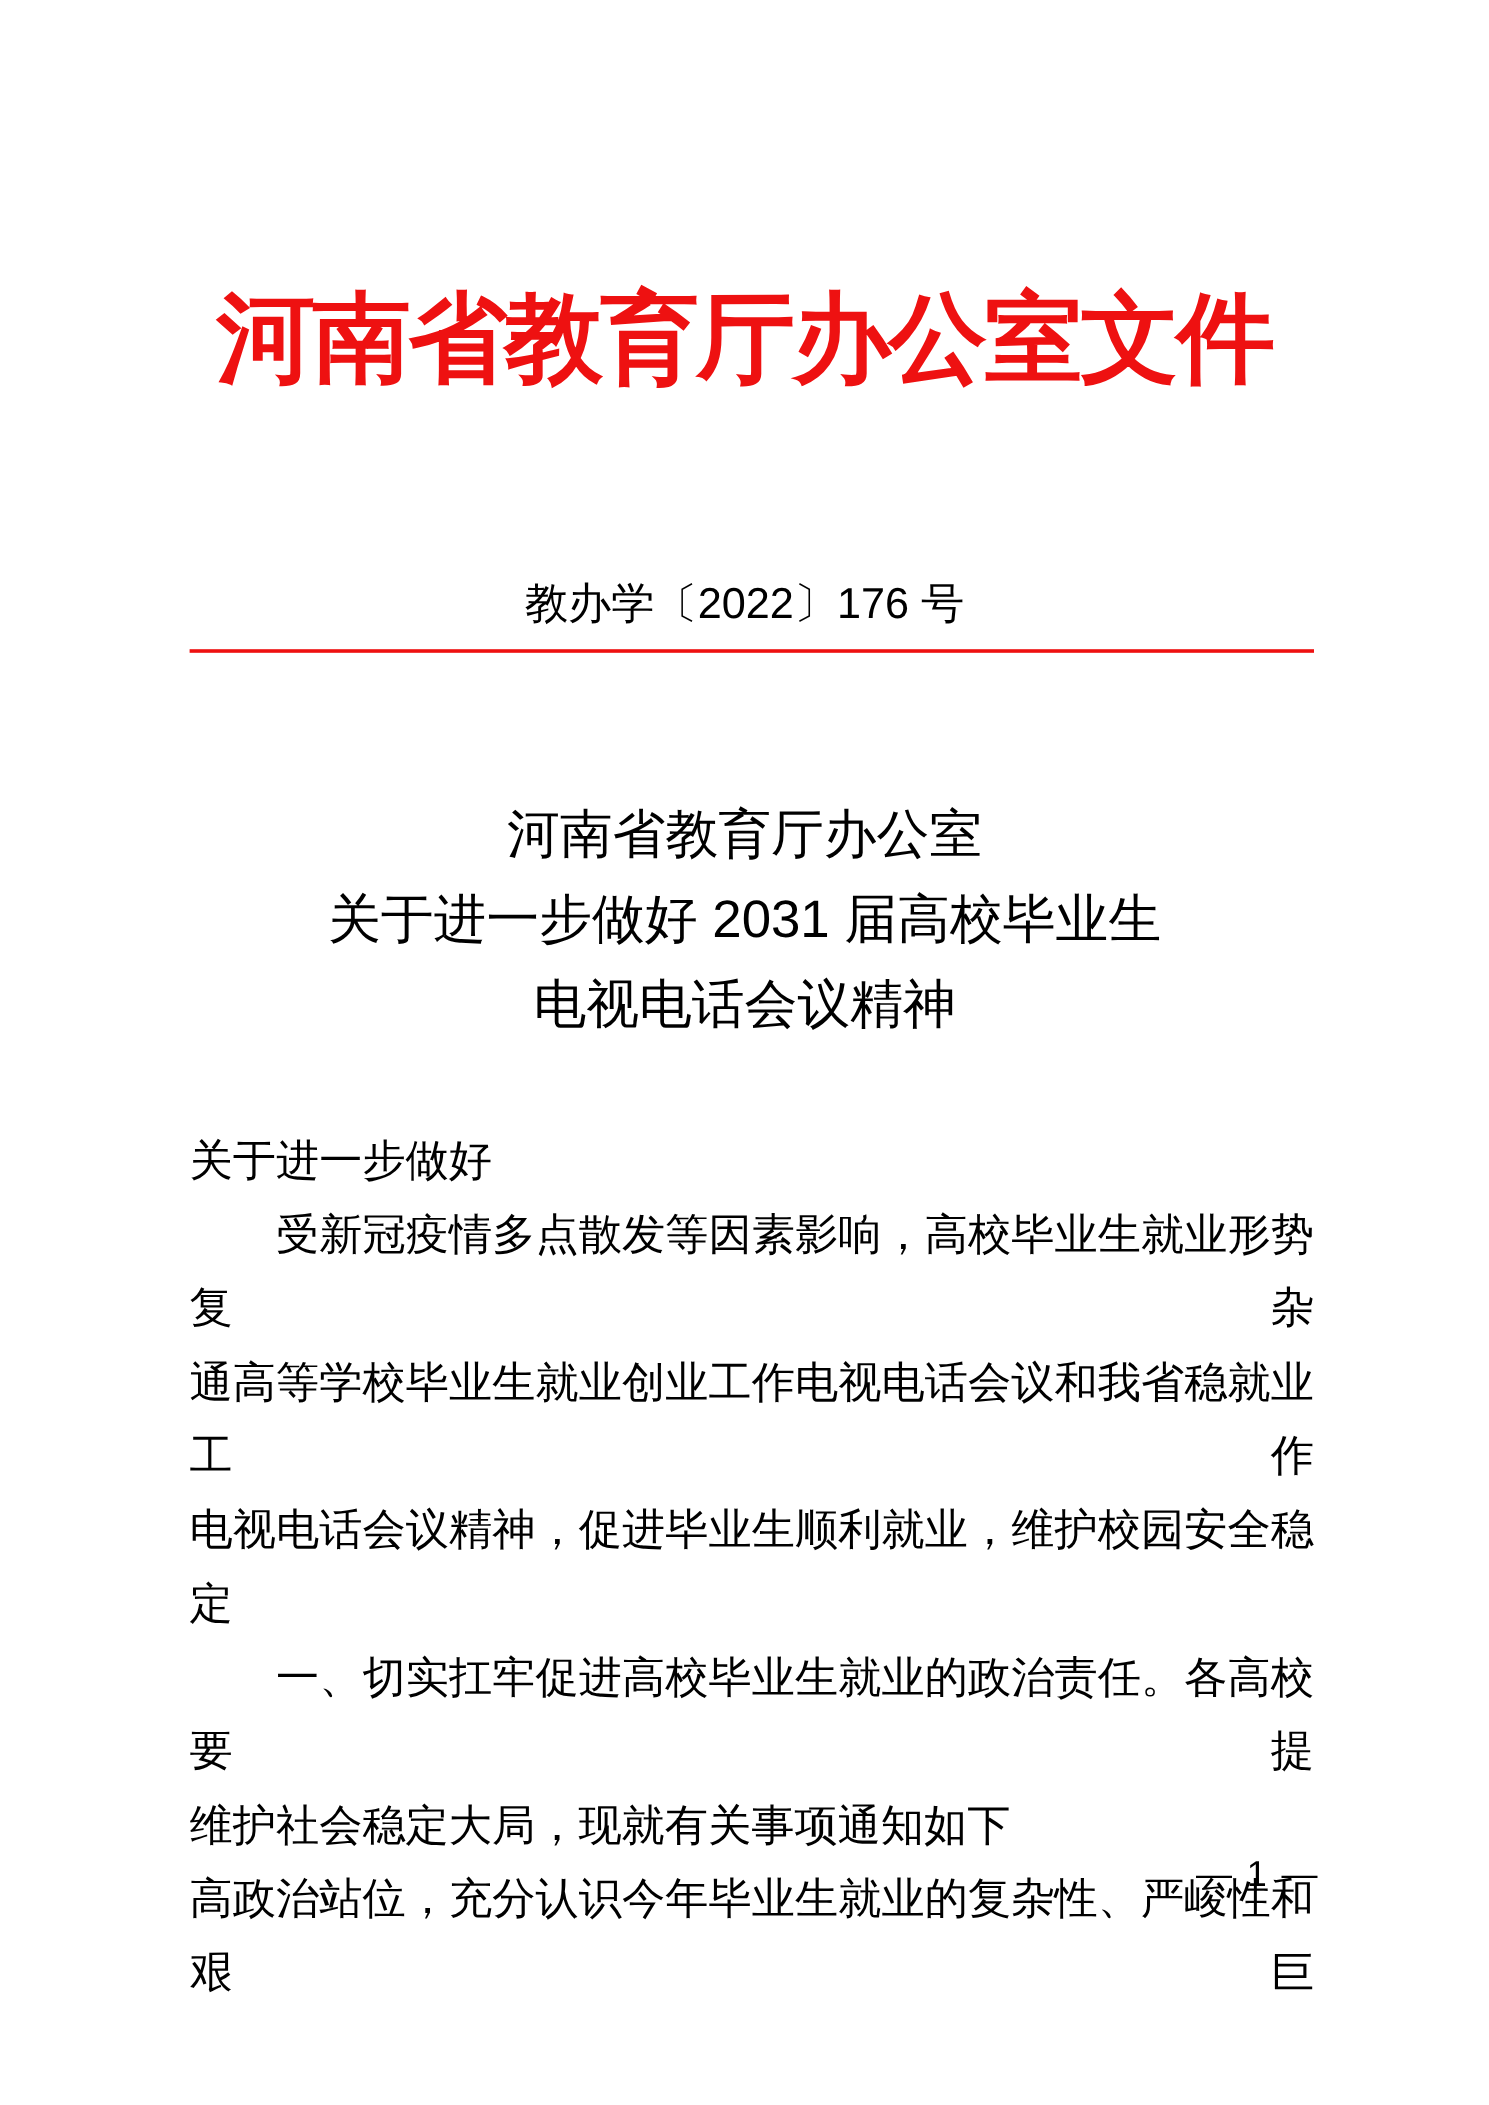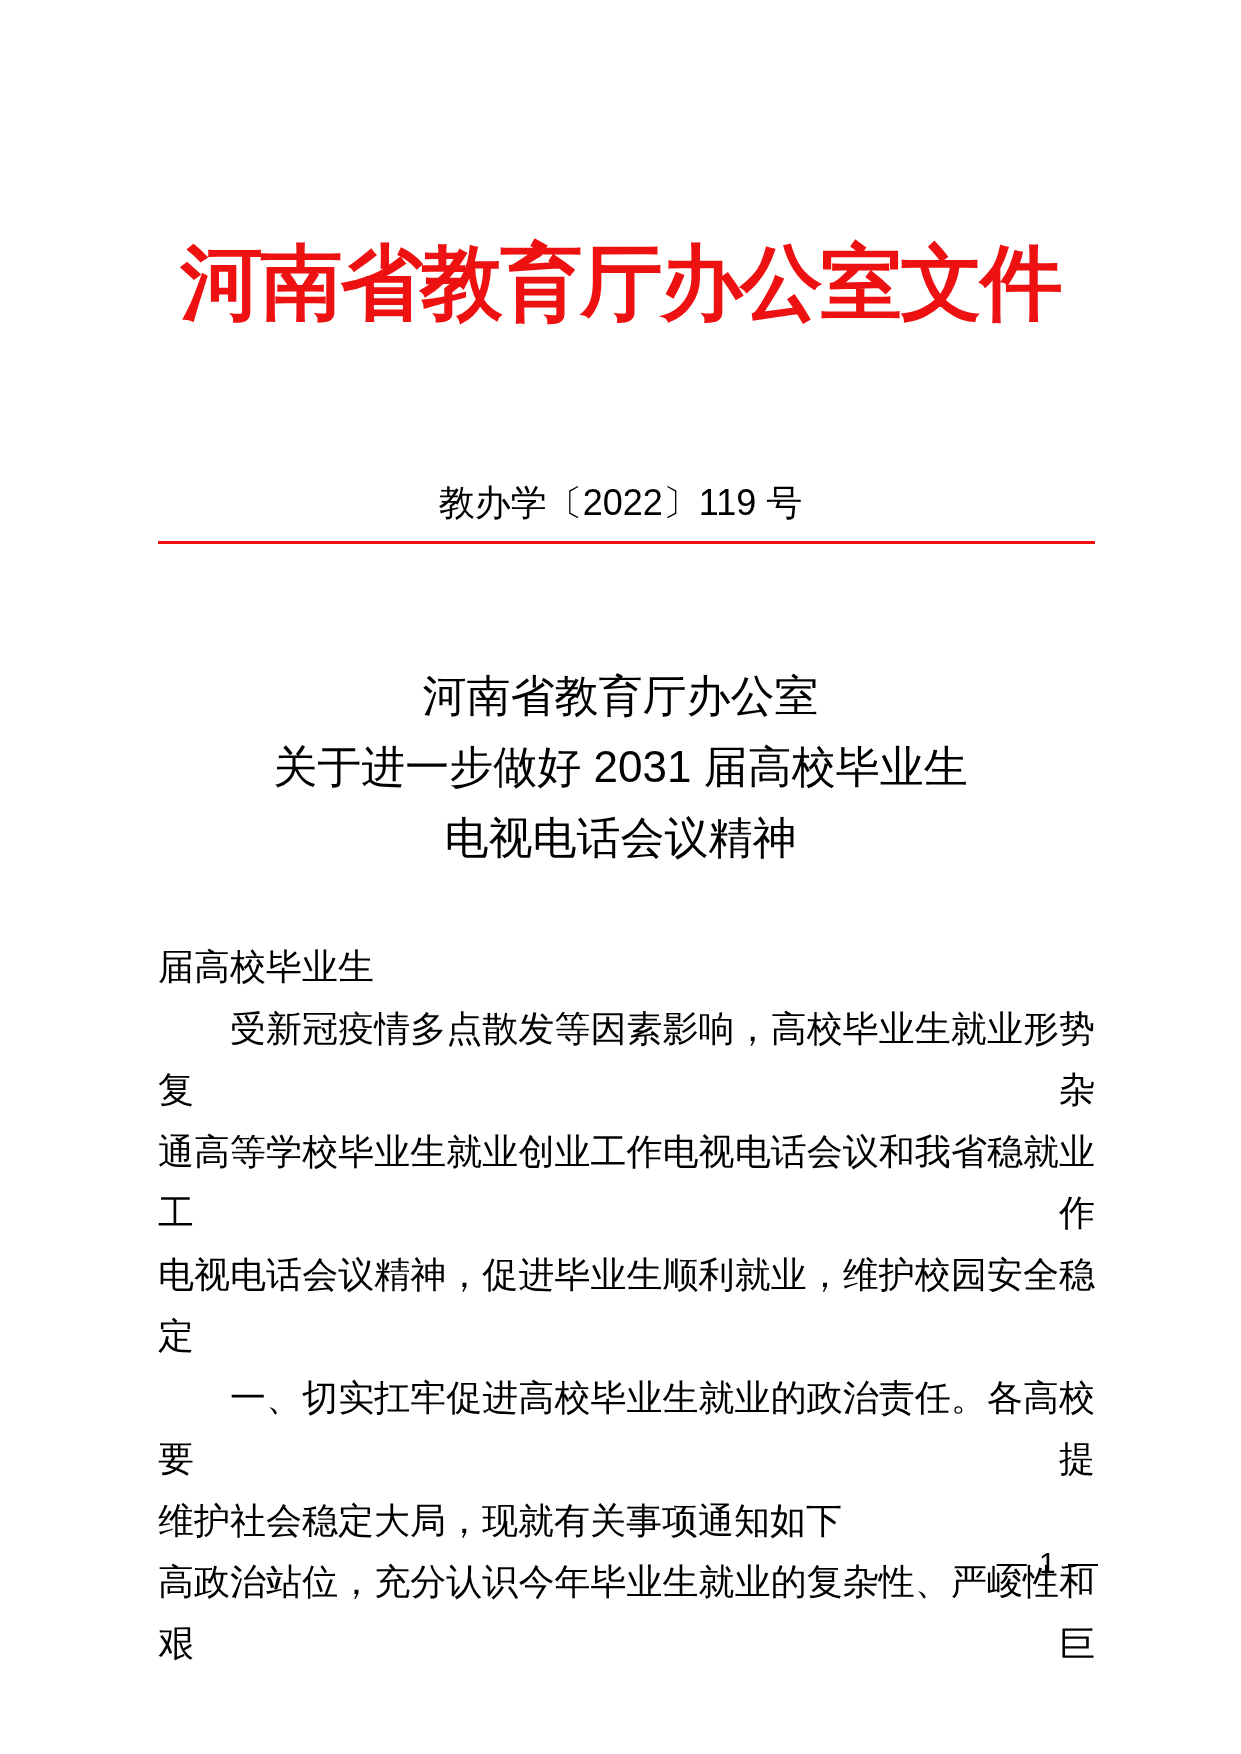--- a/index.html
+++ b/index.html
@@ -85,32 +85,32 @@
     white-space: nowrap;
   }
 </style>
 </head>
 <body>
 
 <div class="page">
 
   <div class="red-header">河南省教育厅办公室文件</div>
 
-  <div class="doc-number">教办学〔2022〕119 号</div>
+  <div class="doc-number">教办学〔2022〕176 号</div>
 
   <div class="red-rule"></div>
 
   <div class="title-block">
     <div>河南省教育厅办公室</div>
     <div>关于进一步做好 2031 届高校毕业生</div>
     <div>电视电话会议精神</div>
   </div>
 
   <div class="body-block">
-    <p class="body-line">届高校毕业生</p>
+    <p class="body-line">关于进一步做好</p>
     <p class="body-line indent justify">受新冠疫情多点散发等因素影响，高校毕业生就业形势复杂</p>
     <p class="body-line justify">通高等学校毕业生就业创业工作电视电话会议和我省稳就业工作</p>
     <p class="body-line justify">电视电话会议精神，促进毕业生顺利就业，维护校园安全稳定</p>
     <p class="body-line indent justify">一、切实扛牢促进高校毕业生就业的政治责任。各高校要提</p>
     <p class="body-line">维护社会稳定大局，现就有关事项通知如下</p>
     <p class="body-line justify">高政治站位，充分认识今年毕业生就业的复杂性、严峻性和艰巨</p>
 
   </div>
 
   <div class="page-number">— 1 —</div>

